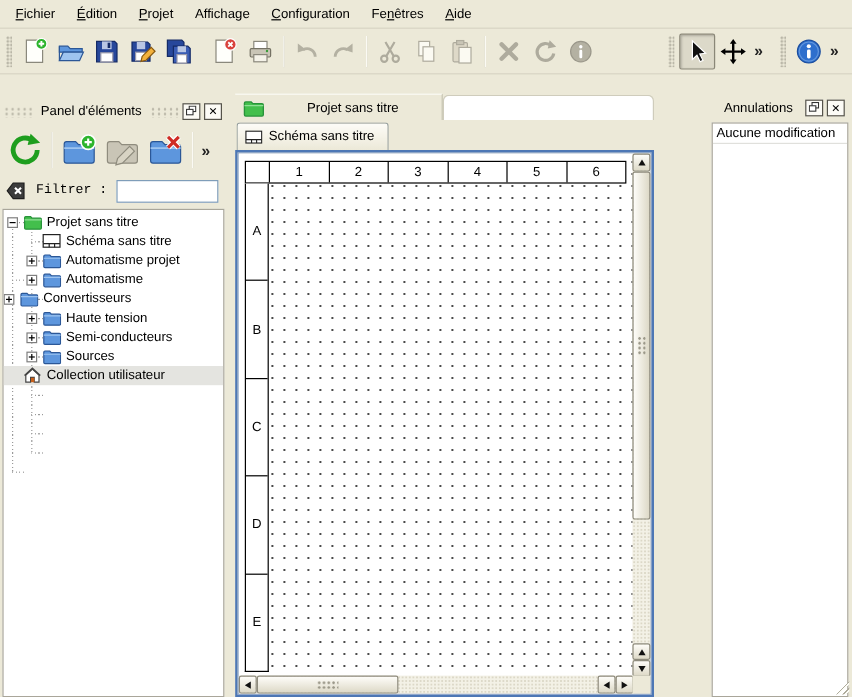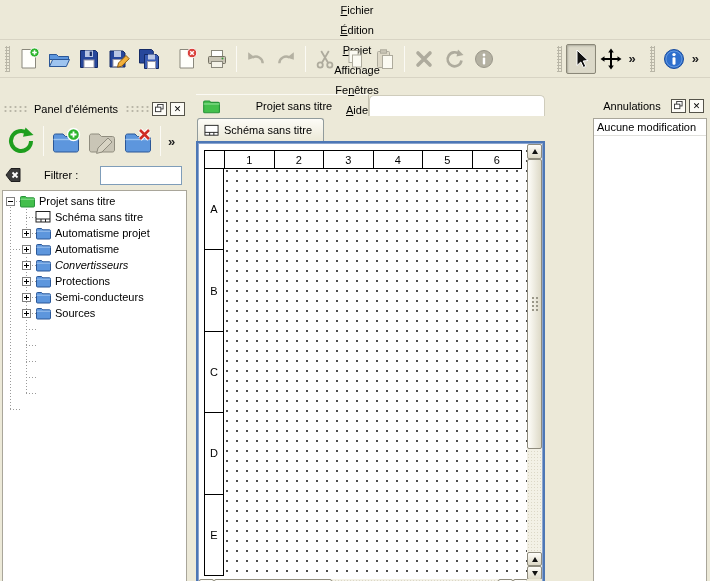--- a/index.html
+++ b/index.html
@@ -4,22 +4,22 @@
 <style>
   * { box-sizing: border-box; }
   html,body { margin:0; padding:0; }
   body {
     width:710px; height:581px; overflow:hidden;
     background:#ece9d8; color:#000;
     font-family:"Liberation Sans", sans-serif; font-size:11px;
     cursor:default; position:relative;
   }
   
-  .menubar { height:40px; display:flex; align-items:center; padding-left:4px;
-             border-bottom:1px solid #d8d4c4; background:#ece9d8;flex-direction:column; }
+  .menubar { height:24px; display:flex; align-items:center; padding-left:4px;
+             border-bottom:1px solid #d8d4c4; background:#ece9d8; }
   .menu-item { padding:4px 9px; white-space:nowrap; }
   .menu-item u { text-underline-offset:1px; }
   
   .main-toolbar { height:38px; display:flex; align-items:center;
                   border-bottom:1px solid #d8d4c4; padding:0 4px; }
   .tb-block { display:flex; align-items:center; height:100%; }
   .tb-block.push { margin-left:auto; }
   .grip { width:5px; height:26px; margin:0 4px 0 1px; flex:none;
           background-image:radial-gradient(#b9b6a7 1px, transparent 1.3px);
           background-size:3px 3px; }
@@ -41,21 +41,21 @@
               background-image:radial-gradient(#b9b6a7 1px, transparent 1.3px);
               background-size:5px 4px; }
   .title-label { padding:0 4px; white-space:nowrap; }
   .dock-btn { width:15px; height:14px; border:1px solid #55534a; background:#fcfbf6;
               display:flex; align-items:center; justify-content:center;
               font-size:9px; line-height:9px; flex:none; }
   
   .panel-toolbar { height:44px; display:flex; align-items:center; padding:0 3px; }
   .panel-toolbar .tb-btn { width:36px; height:38px; }
   .panel-toolbar .tb-sep { height:30px; }
-  .filter-row { height:26px; display:flex; align-items:center; gap:22px; padding:0 4px 2px 4px; }
+  .filter-row { height:26px; display:flex; align-items:center; gap:8px; padding:0 4px 2px 4px;font-family:Liberation Mono, monospace; }
   .filter-input { flex:1; height:19px; border:1px solid #7f9db9; background:#fff;
                   font:inherit; padding:1px 3px; min-width:0; margin-right:2px; }
   
   .tree-wrap { margin:1px 1px 0 2px; height:407px; background:#fff;
                border:1px solid #a9a69a; position:relative; overflow:hidden; }
   .guides { position:absolute; inset:0; }
   .vguide { position:absolute; width:1px;
             background-image:repeating-linear-gradient(to bottom,#9a9a9a 0 1px, transparent 1px 3px); }
   .hguide { position:absolute; height:1px;
             background-image:repeating-linear-gradient(to right,#9a9a9a 0 1px, transparent 1px 3px); }
@@ -137,20 +137,21 @@
       clip-path:polygon(100% 0, 100% 100%, 0 100%); }
 </style>
 </head>
 <body>
 
 <div class="menubar">
     <span class="menu-item"><u>F</u>ichier</span>
     <span class="menu-item"><u>É</u>dition</span>
     <span class="menu-item"><u>P</u>rojet</span>
     <span class="menu-item">Afficha<u>g</u>e</span>
+    <span class="menu-item"><u>C</u>onfiguration</span>
     <span class="menu-item">Fe<u>n</u>êtres</span>
     <span class="menu-item"><u>A</u>ide</span>
   </div>
 
 <div class="main-toolbar">
   <div class="tb-block">
     <div class="grip"></div>
     <div class="tb-items" style="display:flex;align-items:center;">
         <div class="tb-btn">
           <svg viewBox="0 0 24 24" width="24" height="24">
@@ -407,51 +408,60 @@
             <span class="tree-label">Automatisme projet</span>
           </div>
           <div class="tree-row" style="padding-left: 19px;">
             <div class="expander plus"></div>
             <svg viewBox="0 0 16 16" width="16" height="16" class="tree-ico">
               <path d="M1.5 4.5c0-.6.4-1 1-1h4l1.3 1.3h6.7c.6 0 1 .4 1 1v7.2c0 .6-.4 1-1 1h-12c-.6 0-1-.4-1-1z" fill="#5d96dd" stroke="#2b5797"></path>
               <path d="M1.5 6.2h14" stroke="#9ec4ef"></path>
             </svg>
             <span class="tree-label">Automatisme</span>
           </div>
-          <div class="tree-row" style="padding-left: 19px; font-style: italic;">
+          <div class="tree-row" style="">
             <div class="expander plus"></div>
             <svg viewBox="0 0 16 16" width="16" height="16" class="tree-ico">
               <path d="M1.5 4.5c0-.6.4-1 1-1h4l1.3 1.3h6.7c.6 0 1 .4 1 1v7.2c0 .6-.4 1-1 1h-12c-.6 0-1-.4-1-1z" fill="#5d96dd" stroke="#2b5797"></path>
               <path d="M1.5 6.2h14" stroke="#9ec4ef"></path>
             </svg>
             <span class="tree-label">Convertisseurs</span>
           </div>
           <div class="tree-row" style="padding-left: 19px;">
             <div class="expander plus"></div>
             <svg viewBox="0 0 16 16" width="16" height="16" class="tree-ico">
               <path d="M1.5 4.5c0-.6.4-1 1-1h4l1.3 1.3h6.7c.6 0 1 .4 1 1v7.2c0 .6-.4 1-1 1h-12c-.6 0-1-.4-1-1z" fill="#5d96dd" stroke="#2b5797"></path>
               <path d="M1.5 6.2h14" stroke="#9ec4ef"></path>
             </svg>
-            <span class="tree-label">Protections</span>
+            <span class="tree-label">Haute tension</span>
           </div>
           <div class="tree-row" style="padding-left: 19px;">
             <div class="expander plus"></div>
             <svg viewBox="0 0 16 16" width="16" height="16" class="tree-ico">
               <path d="M1.5 4.5c0-.6.4-1 1-1h4l1.3 1.3h6.7c.6 0 1 .4 1 1v7.2c0 .6-.4 1-1 1h-12c-.6 0-1-.4-1-1z" fill="#5d96dd" stroke="#2b5797"></path>
               <path d="M1.5 6.2h14" stroke="#9ec4ef"></path>
             </svg>
             <span class="tree-label">Semi-conducteurs</span>
           </div>
           <div class="tree-row" style="padding-left: 19px;">
             <div class="expander plus"></div>
             <svg viewBox="0 0 16 16" width="16" height="16" class="tree-ico">
               <path d="M1.5 4.5c0-.6.4-1 1-1h4l1.3 1.3h6.7c.6 0 1 .4 1 1v7.2c0 .6-.4 1-1 1h-12c-.6 0-1-.4-1-1z" fill="#5d96dd" stroke="#2b5797"></path>
               <path d="M1.5 6.2h14" stroke="#9ec4ef"></path>
             </svg>
             <span class="tree-label">Sources</span>
+          </div>
+          <div class="tree-row selected" style="padding-left: 3px;">
+            <div class="expander hidden"></div>
+            <svg viewBox="0 0 16 16" width="16" height="16" class="tree-ico">
+              <path d="M2.5 13.5v-6l5.5-5 5.5 5v6h-4v-4h-3v4z" fill="#fff" stroke="#444"></path>
+              <path d="M1.5 8L8 2l6.5 6" fill="none" stroke="#444" stroke-width="1.4"></path>
+              <rect x="6.8" y="9.8" width="2.8" height="3.7" fill="#c8601a"></rect>
+            </svg>
+            <span class="tree-label">Collection utilisateur</span>
           </div>
         </div>
     </div>
     <div class="left-bottom"></div>
   </div>
 
   <div class="splitter"></div>
 
   <div class="center">
     <div class="proj-tabbar">

